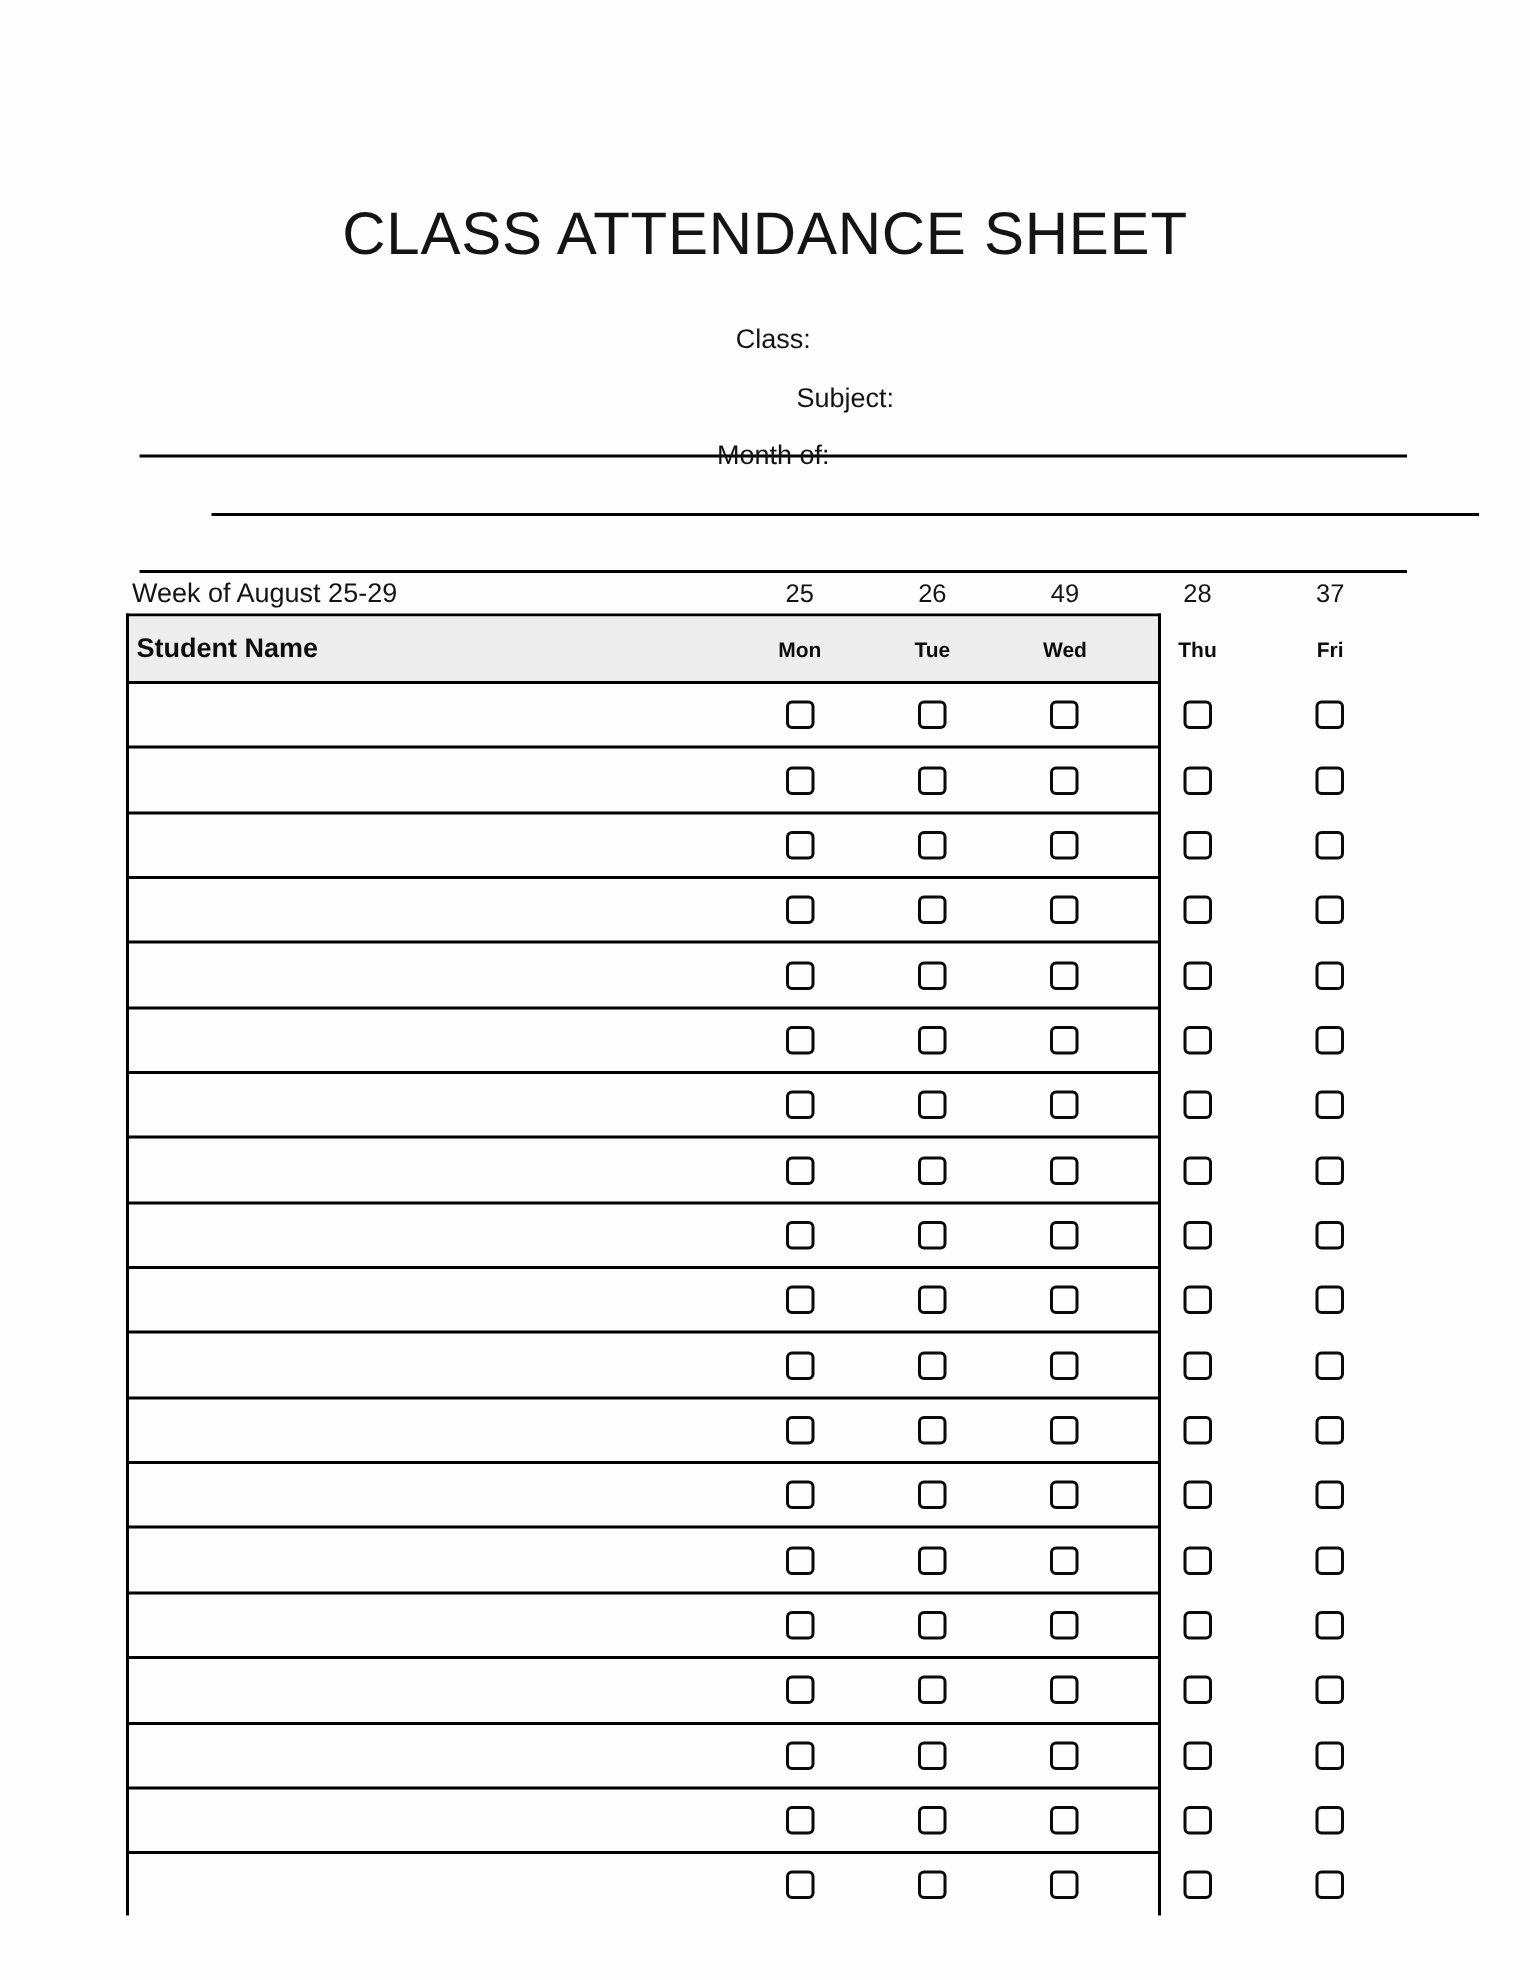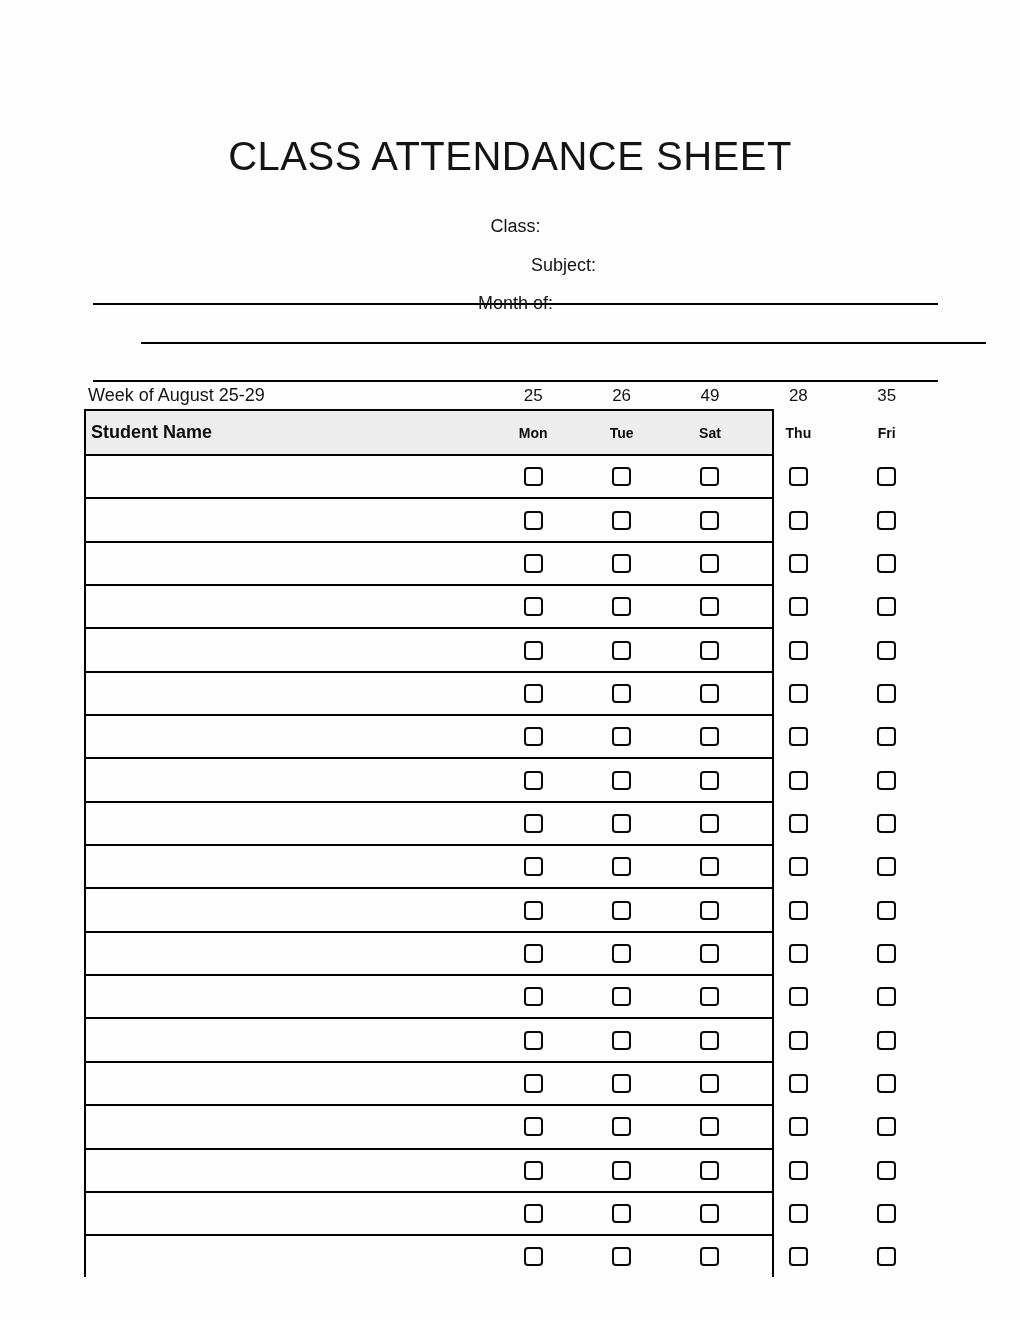--- a/index.html
+++ b/index.html
@@ -167,30 +167,30 @@
     </div>
   </div>
 
   <div class="week-row">
     <span class="week-label">Week of August 25-29</span>
 
   <span class="date-cell">25</span>
       <span class="date-cell">26</span>
       <span class="date-cell">49</span>
       <span class="date-cell">28</span>
-      <span class="date-cell">35</span>
+      <span class="date-cell">37</span>
     </div>
 
   <div class="table">
     <div class="header-row">
       <span class="name-header">Student Name</span>
 
     <span class="day-header">Mon</span>
         <span class="day-header">Tue</span>
-        <span class="day-header">Sat</span>
+        <span class="day-header">Wed</span>
         <span class="day-header">Thu</span>
         <span class="day-header">Fri</span>
       </div>
     <div>
 
     <div class="row">
           <span class="name-cell"></span>
           <span class="day-cell">
             <span class="checkbox"></span>
           </span>

